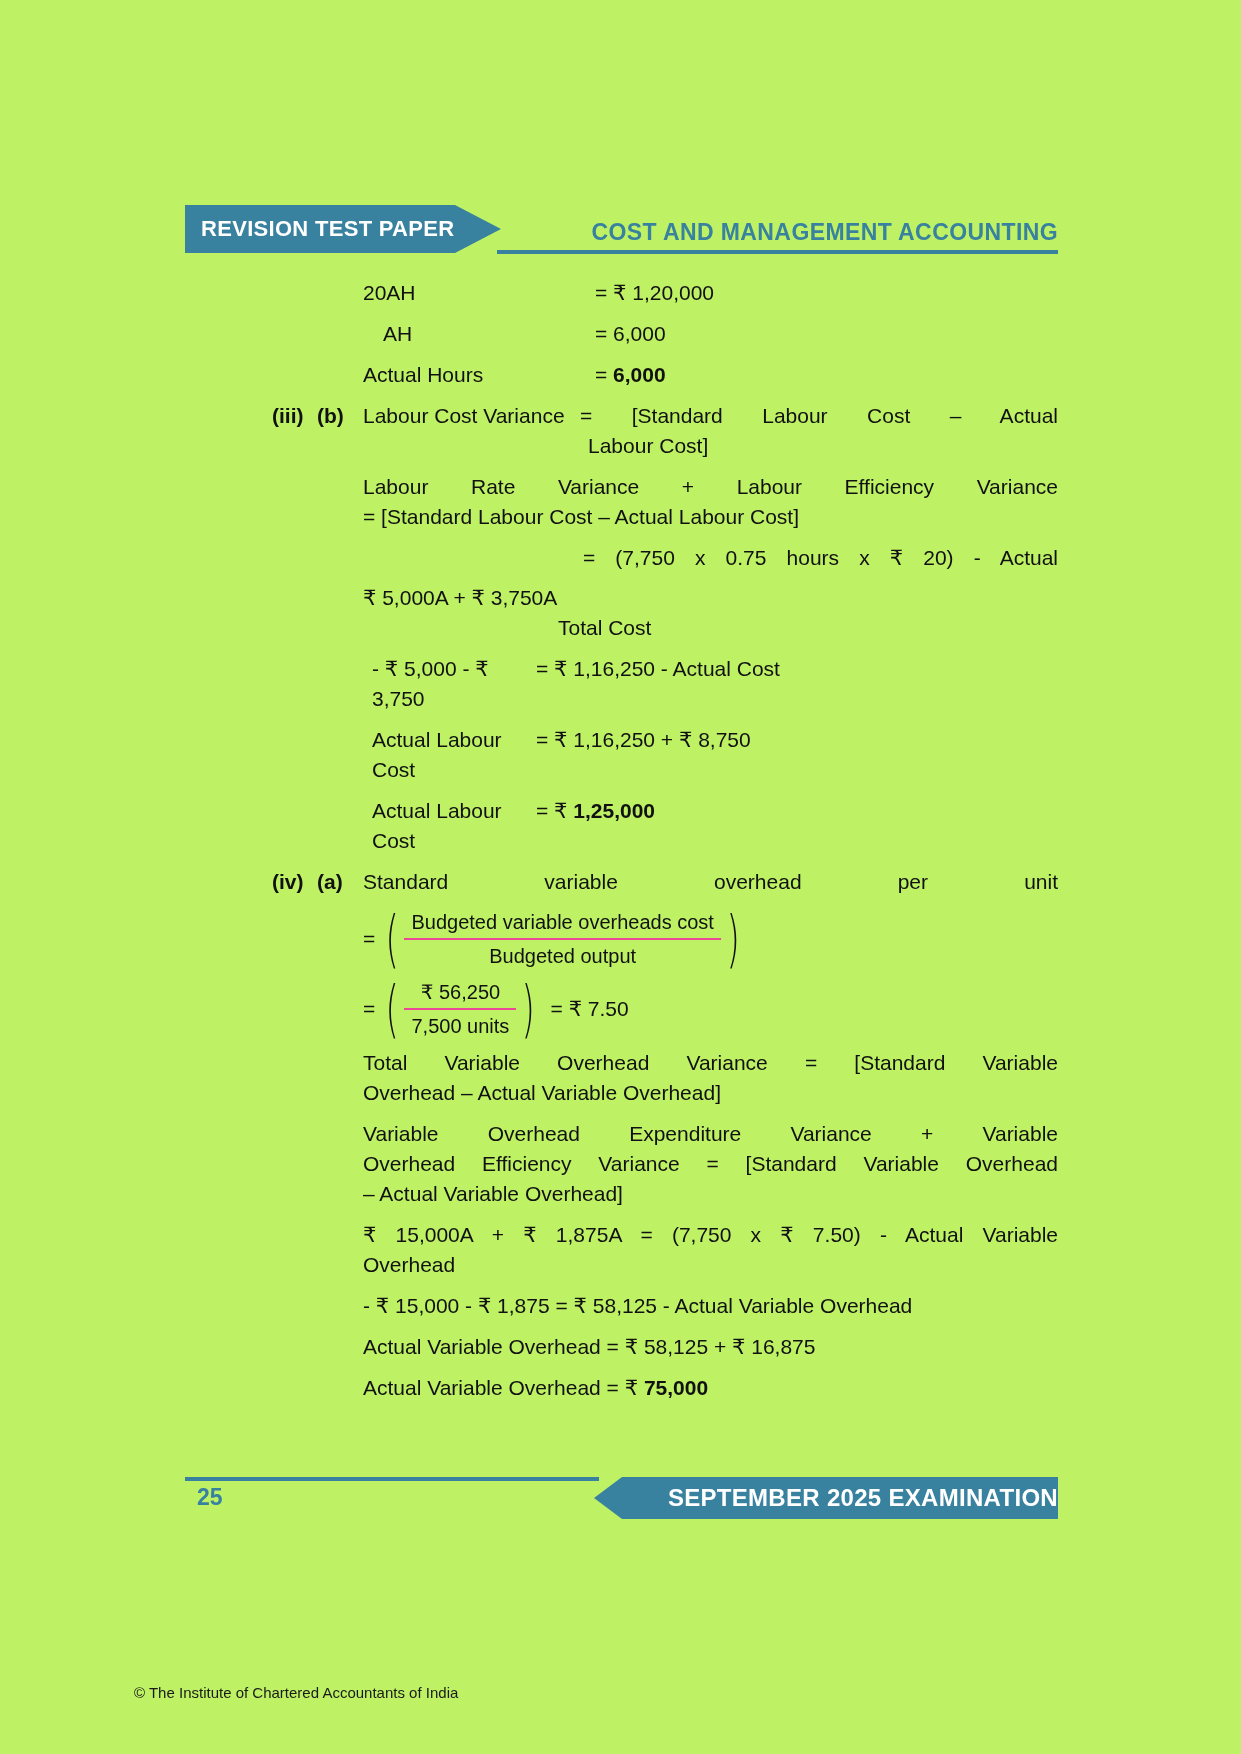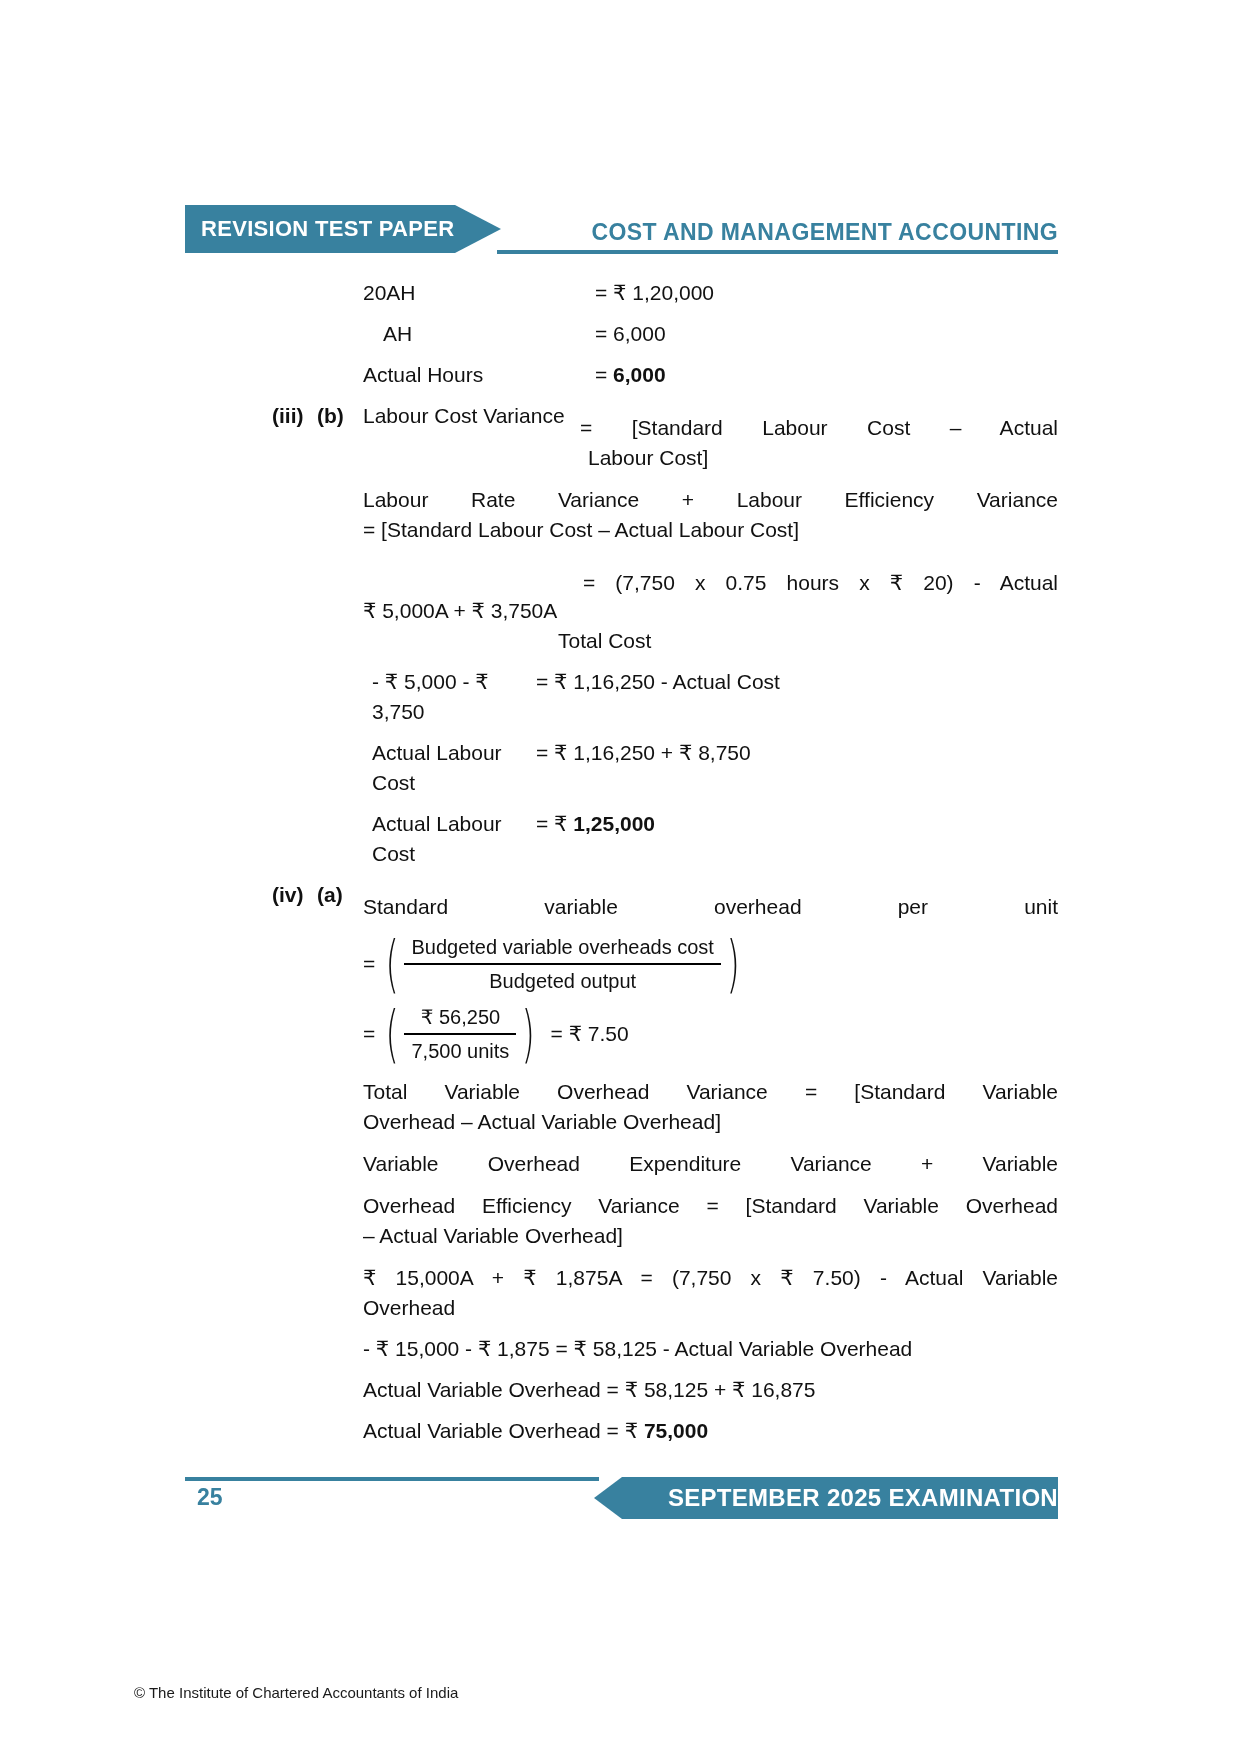--- a/index.html
+++ b/index.html
@@ -1,17 +1,17 @@
 <!DOCTYPE html>
 <html style="--accent: #38819F;"><head>
 <meta charset="utf-8">
 <style>
   html,body { margin:0; padding:0; background:#e8e8e8; }
   .page {
-    position:relative; width:1241px; height:1754px; background:#ffffff;
+    position:relative; width:1241px; height:1754px; background:#bef264;
     margin:0 auto; overflow:hidden;
     font-family:"Liberation Sans","DejaVu Sans",sans-serif;
     color:#111111; font-size:21px;
   }
   
   .hdr-banner {
     position:absolute; left:185px; top:205px; width:316px; height:48px;
     background:var(--accent,#38819F); color:#ffffff;
     clip-path:polygon(0 0, calc(100% - 46px) 0, 100% 50%, calc(100% - 46px) 100%, 0 100%);
     display:flex; align-items:center; padding-left:16px; box-sizing:border-box;
@@ -28,37 +28,37 @@
   }
   
   .content { position:absolute; left:363px; top:278px; width:695px; line-height:30px; }
   .row { display:flex; margin-bottom:11px; position:relative; }
   .row .val { flex:1; }
   .lbl-a   { width:232px; flex:none; box-sizing:border-box; }
   .lbl-a.ind { padding-left:20px; }
   .lbl-iii { width:217px; flex:none; }
   .lbl-5k  { width:220px; flex:none;margin-top:40px; }
   .lbl-b   { width:164px; flex:none;margin-left:9px; }
-  .just { text-align:justify; text-align-last:justify;margin-top:12px; }
+  .just { text-align:justify; text-align-last:justify; }
   .marker1 { position:absolute; left:-91px; font-weight:bold; }
   .marker2 { position:absolute; left:-46px; font-weight:bold; }
   .cont-line { margin-bottom:11px; }
   .pl-225 { padding-left:225px; }
   .pl-195 { padding-left:195px; }
   .para { margin-bottom:11px; }
   b.vb { font-weight:bold; }
   
   .frac-row { display:flex; align-items:center; margin-bottom:8px; }
   .frac-row .eq { margin-right:5px; }
   .paren {
     font-family:"DejaVu Sans",sans-serif; font-weight:100;
     font-size:62px; line-height:1; transform:scaleX(0.55);
   }
   .frac { display:inline-flex; flex-direction:column; text-align:center; font-size:20px; line-height:26px; }
-  .frac .num { border-bottom:2px solid #000000; padding:0 7px 3px; }
+  .frac .num { border-bottom:2px solid #ec4899; padding:0 7px 3px; }
   .frac .den { padding:3px 7px 0; }
   .frac-result { margin-left:10px; }
   
   .ftr-rule {
     position:absolute; left:185px; top:1477px; width:414px; height:4px;
     background:var(--accent,#38819F);
   }
   .ftr-banner {
     position:absolute; left:594px; top:1477px; width:464px; height:42px;
     background:var(--accent,#38819F); color:#ffffff;

